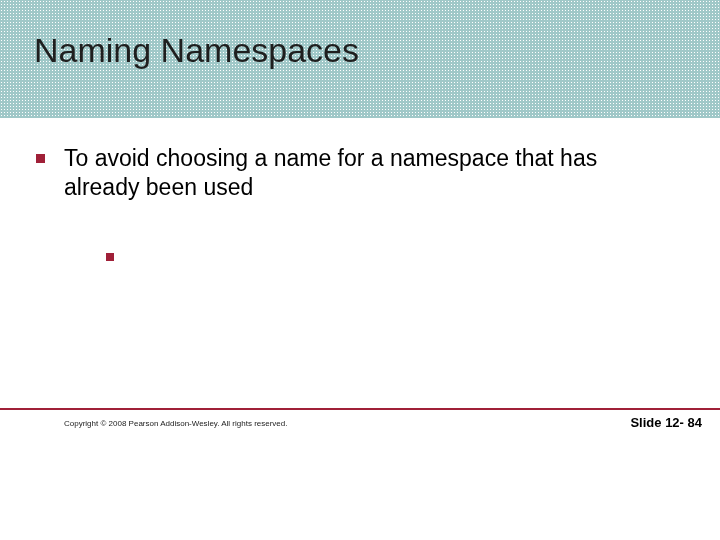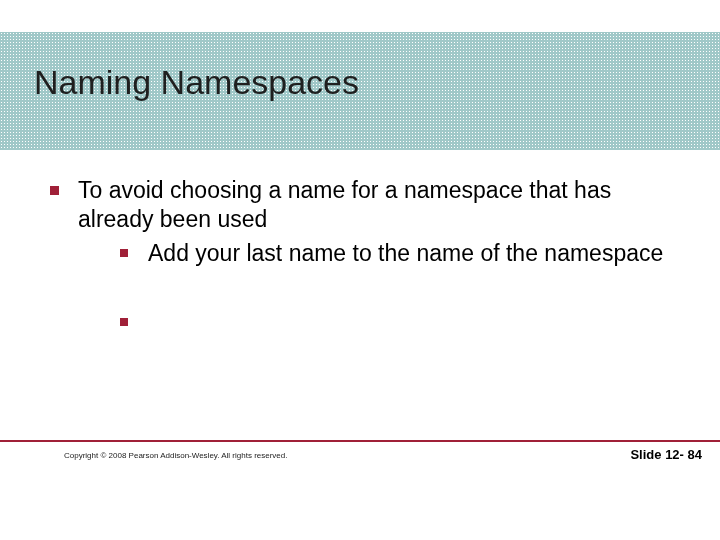--- a/index.html
+++ b/index.html
@@ -9,21 +9,20 @@
     height: 540px;
     overflow: hidden;
     font-family: Arial, Helvetica, sans-serif;
     background: #ffffff;
   }
   .slide {
     width: 720px;
     height: 436px;
     position: relative;
     box-sizing: border-box;
-    margin-top: 32px;
   }
   .title-band {
     position: absolute;
     top: 0;
     left: 0;
     width: 720px;
     height: 118px;
     background-color: #a0c8c8;
     background-image:
       radial-gradient(circle, #ffffff 0.6px, transparent 0.6px);
@@ -35,21 +34,21 @@
     top: 32px;
     left: 34px;
     font-size: 34px;
     color: #1f1f1f;
     line-height: 1.1;
     letter-spacing: 0px;
   }
   .content {
     position: absolute;
     top: 144px;
-    left: 50px;
+    left: 36px;
     width: 620px;
     color: #000000;
     font-size: 23px;
     line-height: 1.28;
   }
   .level1 {
     position: relative;
     padding-left: 28px;
     margin-bottom: 0;
   }
@@ -123,21 +122,20 @@
 
   <div class="content">
 
     <div class="level1">
       <span class="bullet"></span>
       <span>To avoid choosing a name for a namespace that has already been used</span>
 
       <div class="level2-wrap">
         <div class="level2">
           <span class="bullet"></span>
-          <span>Add your last name to the name of the namespace</span>
         </div>
         <div class="level2 spaced">
           <span class="bullet"></span>
         </div>
       </div>
     </div>
 
   </div>
 
   <div class="footer">

